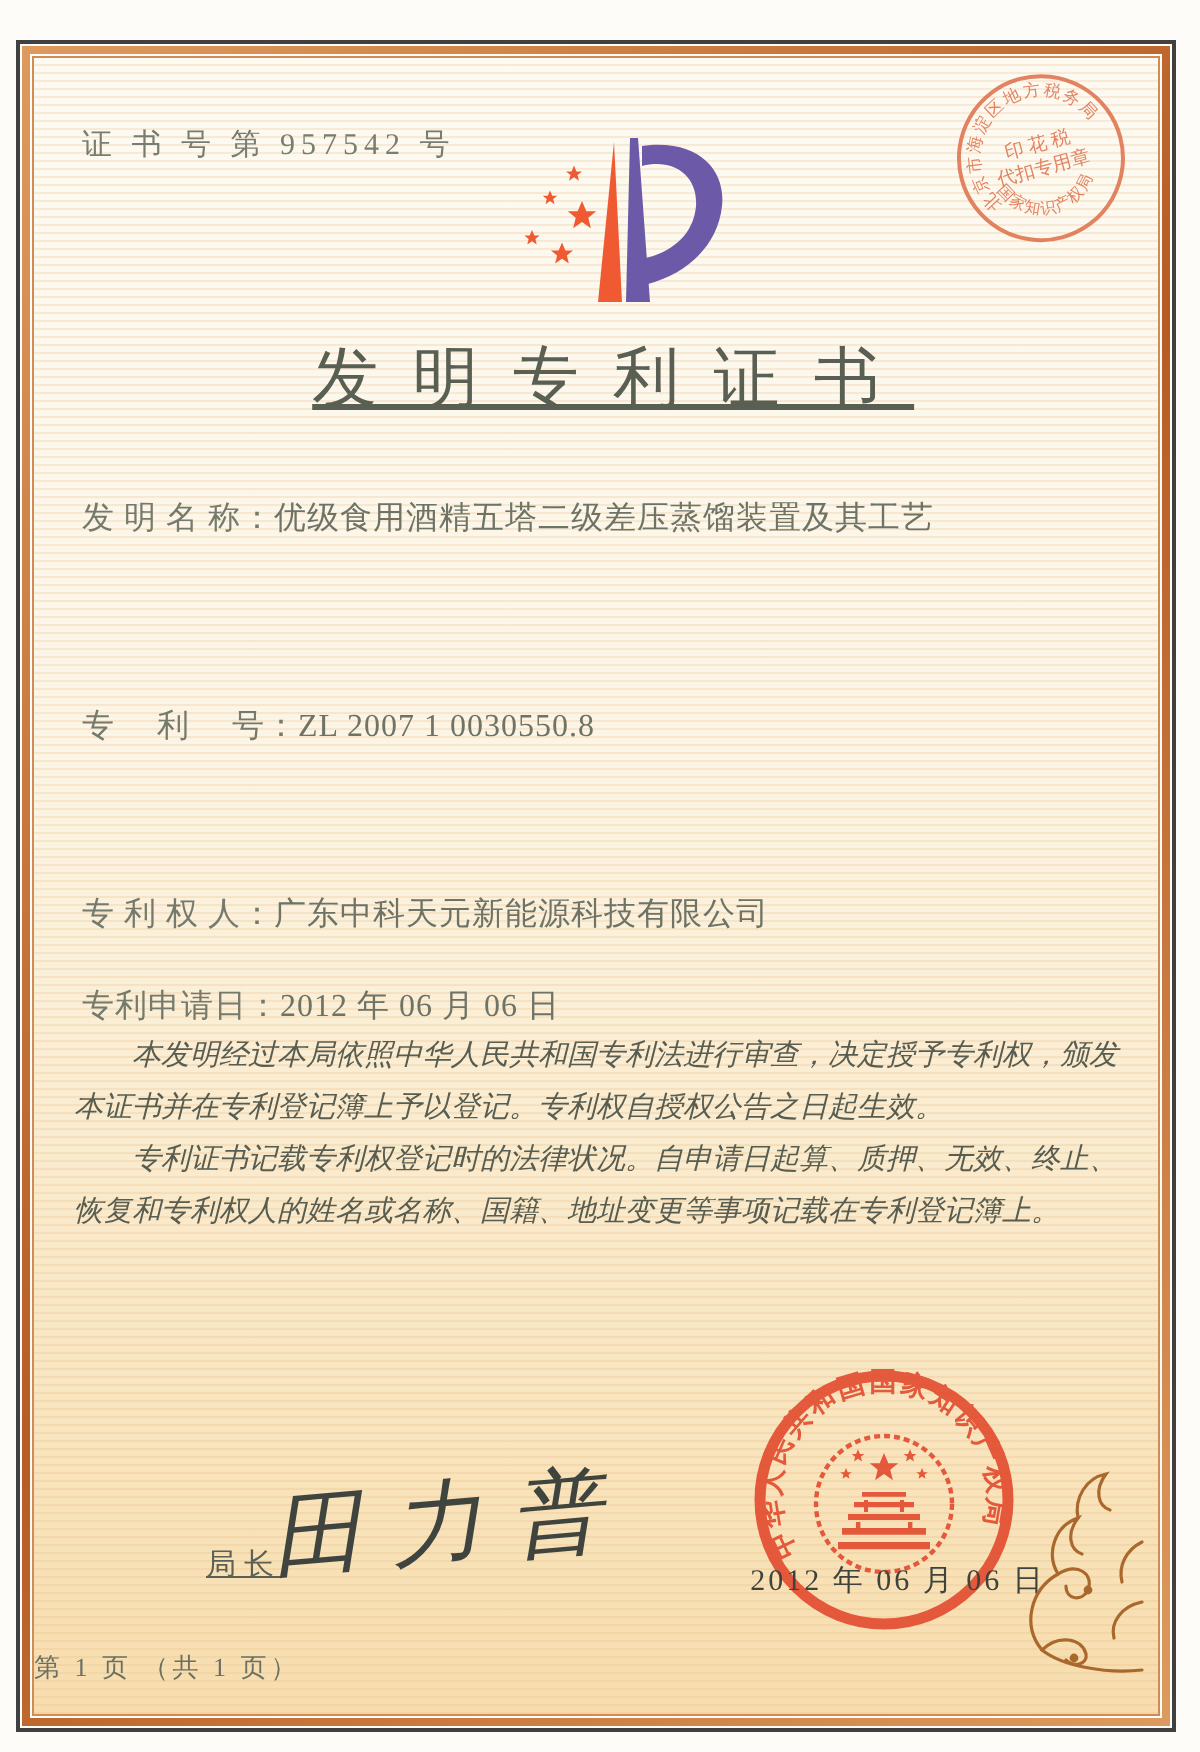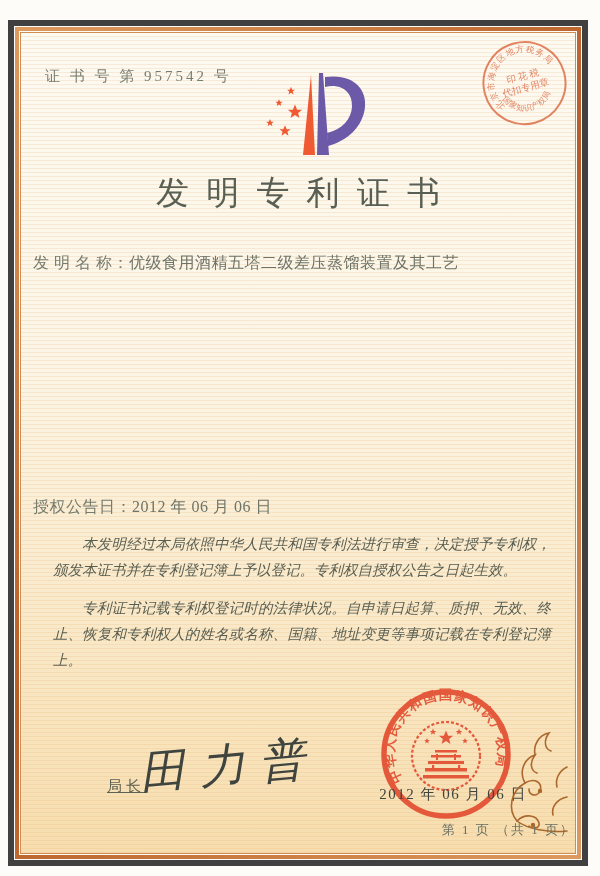--- a/index.html
+++ b/index.html
@@ -2,64 +2,64 @@
 <html><head>
 <meta charset="utf-8">
 <style>
   html,body{margin:0;padding:0;background:#ffffff;}
   .page{
     position:relative;width:600px;height:876px;background:#fdfcf8;overflow:hidden;
     font-family:"Liberation Serif","DejaVu Serif",serif;
   }
   .frame-outer{
     position:absolute;left:8px;top:20px;right:12px;bottom:10px;
-    border:6px solid #404040;padding:1px;box-sizing:border-box;
+    border:2px solid #404040;padding:1px;box-sizing:border-box;
   }
   .frame-band{
     width:100%;height:100%;box-sizing:border-box;
     border:4px solid #c2713c;
     border-image:linear-gradient(135deg,#dd9a5e,#b65c24,#dd9a5e) 1;
     padding:1px;
   }
   .frame-inner{
     width:100%;height:100%;box-sizing:border-box;border:1px solid #d08c55;
     position:relative;overflow:hidden;
     background:
       repeating-linear-gradient(0deg, rgba(231,178,117,0.22) 0px, rgba(231,178,117,0.22) 1px, transparent 1px, transparent 4px),
       linear-gradient(180deg,#fdfaf2 0%,#fcf5e6 40%,#f9e9c9 72%,#f7ddae 100%);
   }
   .cert-no{
     position:absolute;left:24px;top:34px;font-size:15px;color:#787d6f;letter-spacing:3px;
   }
   .logo{position:absolute;left:234px;top:34px;}
   .title{
     position:absolute;left:0;top:138px;width:100%;text-align:center;
-    font-size:33px;color:#5a5f53;letter-spacing:0.52em;text-indent:0.52em;font-weight:400;
+    font-size:33px;color:#5a5f53;letter-spacing:0.52em;text-indent:0.52em;font-weight:400;text-decoration:underline;
   }
-  .field{position:absolute;left:12px;font-size:16px;color:#757a6c;letter-spacing:0.5px;white-space:nowrap;}
+  .field{position:absolute;left:24px;font-size:16px;color:#757a6c;letter-spacing:0.5px;white-space:nowrap;}
   .field .val{color:#6e7366;}
   .paras{
     position:absolute;left:20px;top:486px;width:522px;
     font-size:14.5px;line-height:26px;color:#585d50;text-align:justify;font-style:italic;
   }
-  .paras p{margin:12px;text-indent:2em;}
+  .paras p{margin:0;text-indent:2em;}
   .sig-label{position:absolute;left:86px;top:744px;font-size:15px;color:#5c6154;letter-spacing:4px;text-decoration:underline;}
   .sig-name{
     position:absolute;left:118px;top:702px;font-size:46px;color:#3f443e;
     font-style:italic;letter-spacing:14px;transform:rotate(-5deg);white-space:nowrap;
   }
   .seal{position:absolute;left:349px;top:645px;opacity:0.88;}
   .seal-date{
     position:absolute;left:344px;top:752px;width:176px;text-align:center;
     font-size:15px;color:#3e433c;letter-spacing:1.5px;white-space:nowrap;
   }
   .tax-stamp{position:absolute;left:452px;top:0px;transform:rotate(-15deg);transform-origin:50% 50%;opacity:0.82;}
   .flourish{position:absolute;right:2px;bottom:16px;}
   .footer{
-    position:absolute;left:0;bottom:14px;width:100%;text-align:right;
+    position:absolute;left:0;bottom:14px;width:100%;text-align:left;
     font-size:13px;color:#6b7063;letter-spacing:2px;
   }
 </style>
 </head>
 <body>
 
 <div class="page">
   <div class="frame-outer">
     <div class="frame-band">
       <div class="frame-inner">
@@ -77,22 +77,28 @@
           <polygon points="56,8 48,88 60,88" fill="#f05a32"></polygon>
           <polygon points="64,6 68,6 74,88 62,88" fill="#6c59a8"></polygon>
           <path fill="#6c59a8" d="M70,10 C98,6 112,22 110,40 C108,60 92,74 73,79 L72,66 C88,62 96,52 97,40 C98,25 86,16 70,20 Z"></path>
         </svg>
 
         <div class="title">发明专利证书</div>
 
         <div class="field" style="top:220px">
           <span>发 明 名 称：</span><span class="val">优级食用酒精五塔二级差压蒸馏装置及其工艺</span>
         </div>
+        <div class="field" style="top:324px">
+          <span>专　 利　 号：</span><span class="val">ZL 2007 1 0030550.8</span>
+        </div>
+        <div class="field" style="top:418px">
+          <span>专 利 权 人：</span><span class="val">广东中科天元新能源科技有限公司</span>
+        </div>
         <div class="field" style="top:464px">
-          <span>授权公告日：</span><span class="val">2012 年 06 月 06 日</span>
+          <span>专利申请日：</span><span class="val">2012 年 06 月 06 日</span>
         </div>
 
         <div class="paras">
           <p>本发明经过本局依照中华人民共和国专利法进行审查，决定授予专利权，颁发本证书并在专利登记簿上予以登记。专利权自授权公告之日起生效。</p>
           <p>专利证书记载专利权登记时的法律状况。自申请日起算、质押、无效、终止、恢复和专利权人的姓名或名称、国籍、地址变更等事项记载在专利登记簿上。</p>
         </div>
 
         <div class="sig-label">局长</div>
         <div class="sig-name">田力普</div>
 

